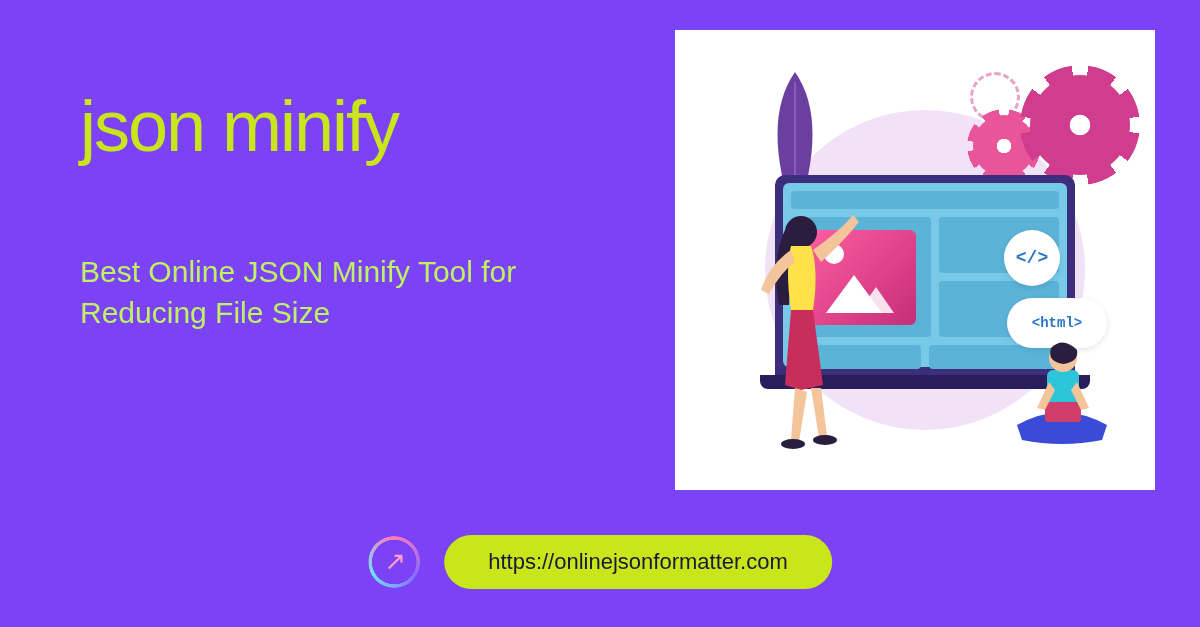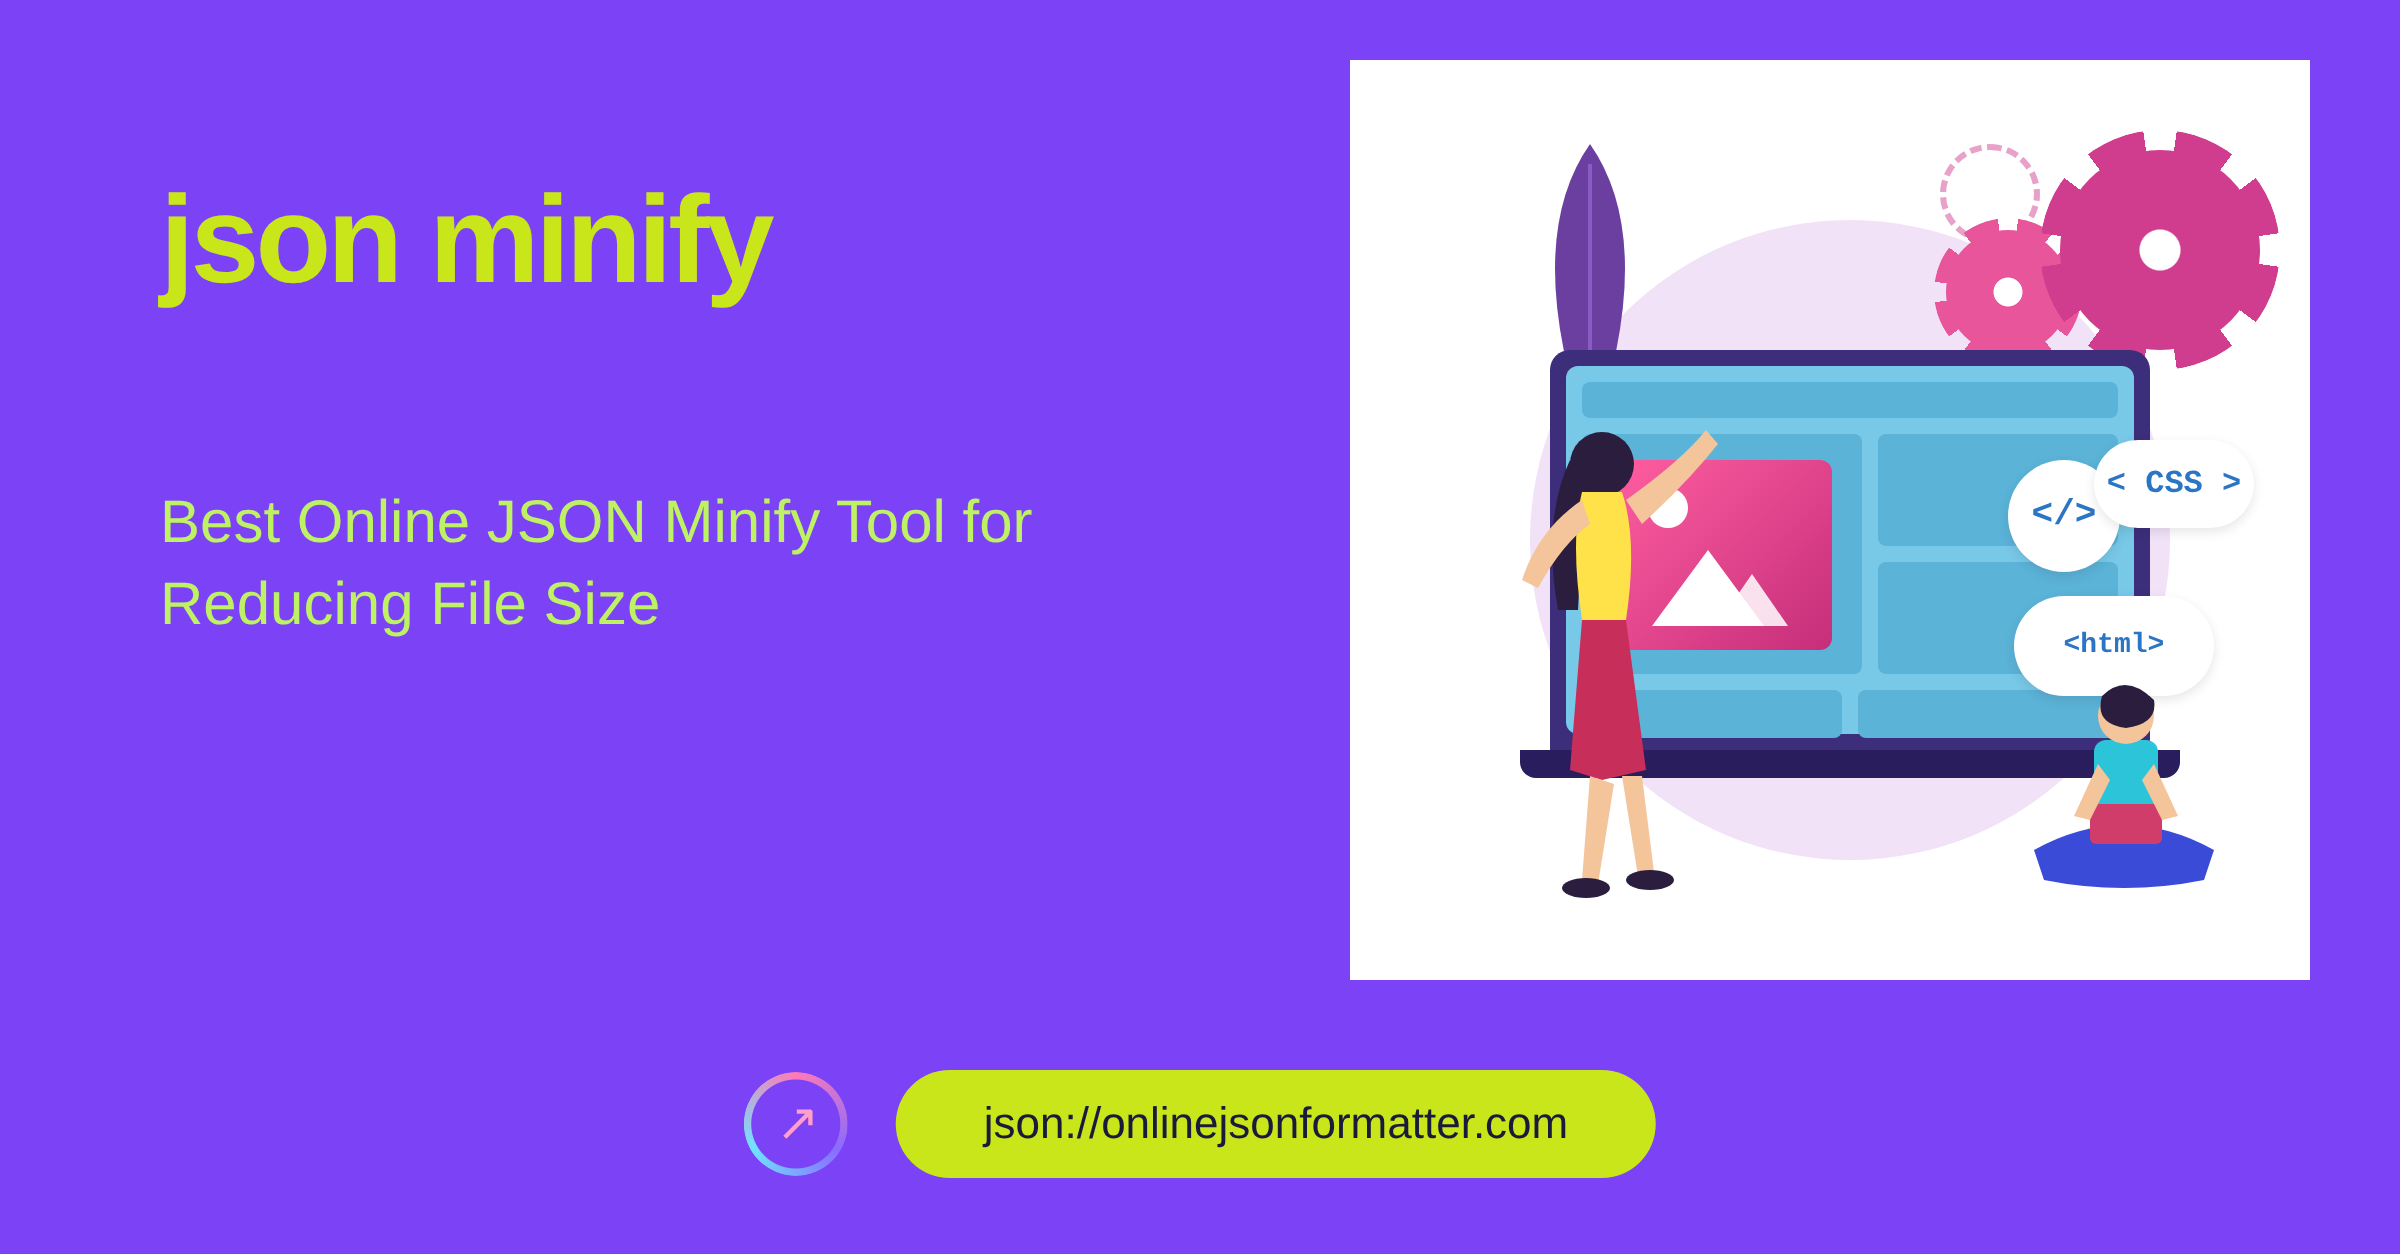--- a/index.html
+++ b/index.html
@@ -11,22 +11,22 @@
     position: relative;
     overflow: hidden;
   }
   .hero {
     position: absolute;
     left: 80px;
     top: 90px;
     width: 540px;
   }
   .title {
-    font-size: 62px;
-    font-weight: 700;
+    font-size: 72px;
+    font-weight: 400;
     color: #c9e61a;
     letter-spacing: -2px;
     line-height: 1;
     margin-bottom: 90px;
   }
   .subtitle {
     font-size: 30px;
     font-weight: 400;
     color: #bef264;
     line-height: 1.35;
@@ -312,21 +312,20 @@
           <div class="bottom-row">
             <div class="block"></div>
             <div class="block"></div>
           </div>
         </div>
       </div>
       <div class="base"></div>
     </div>
 
     <div class="badge badge-code">&lt;/&gt;</div>
-    <div class="badge badge-css">&lt; CSS &gt;</div>
     <div class="badge badge-html">&lt;html&gt;</div>
 
     <div class="woman">
       <svg viewBox="0 0 120 240" width="120" height="240">
         <circle cx="60" cy="22" r="16" fill="#2a1d3e"></circle>
         <path d="M44 20 Q30 50 38 95 L48 95 Q50 55 55 35 Z" fill="#2a1d3e"></path>
         <path d="M50 36 Q44 60 50 100 L72 100 Q78 60 70 36 Z" fill="#ffe14a"></path>
         <path d="M72 40 Q100 20 112 5 L118 12 Q102 32 80 52 Z" fill="#f4c49a"></path>
         <path d="M50 40 Q28 55 20 80 L28 84 Q40 62 54 52 Z" fill="#f4c49a"></path>
         <path d="M50 100 L72 100 L82 175 L60 180 L44 175 Z" fill="#c72e5a"></path>
@@ -349,14 +348,14 @@
       </svg>
     </div>
   </div>
 </div>
 
 <div class="footer">
   <div class="link-icon" style="border:none;">
     <div class="link-icon-ring"></div>
     <span class="arrow">↗</span>
   </div>
-  <a class="url-pill">json://onlinejsonformatter.com</a>
+  <a class="url-pill">https://onlinejsonformatter.com</a>
 </div>
 
 </body></html>

